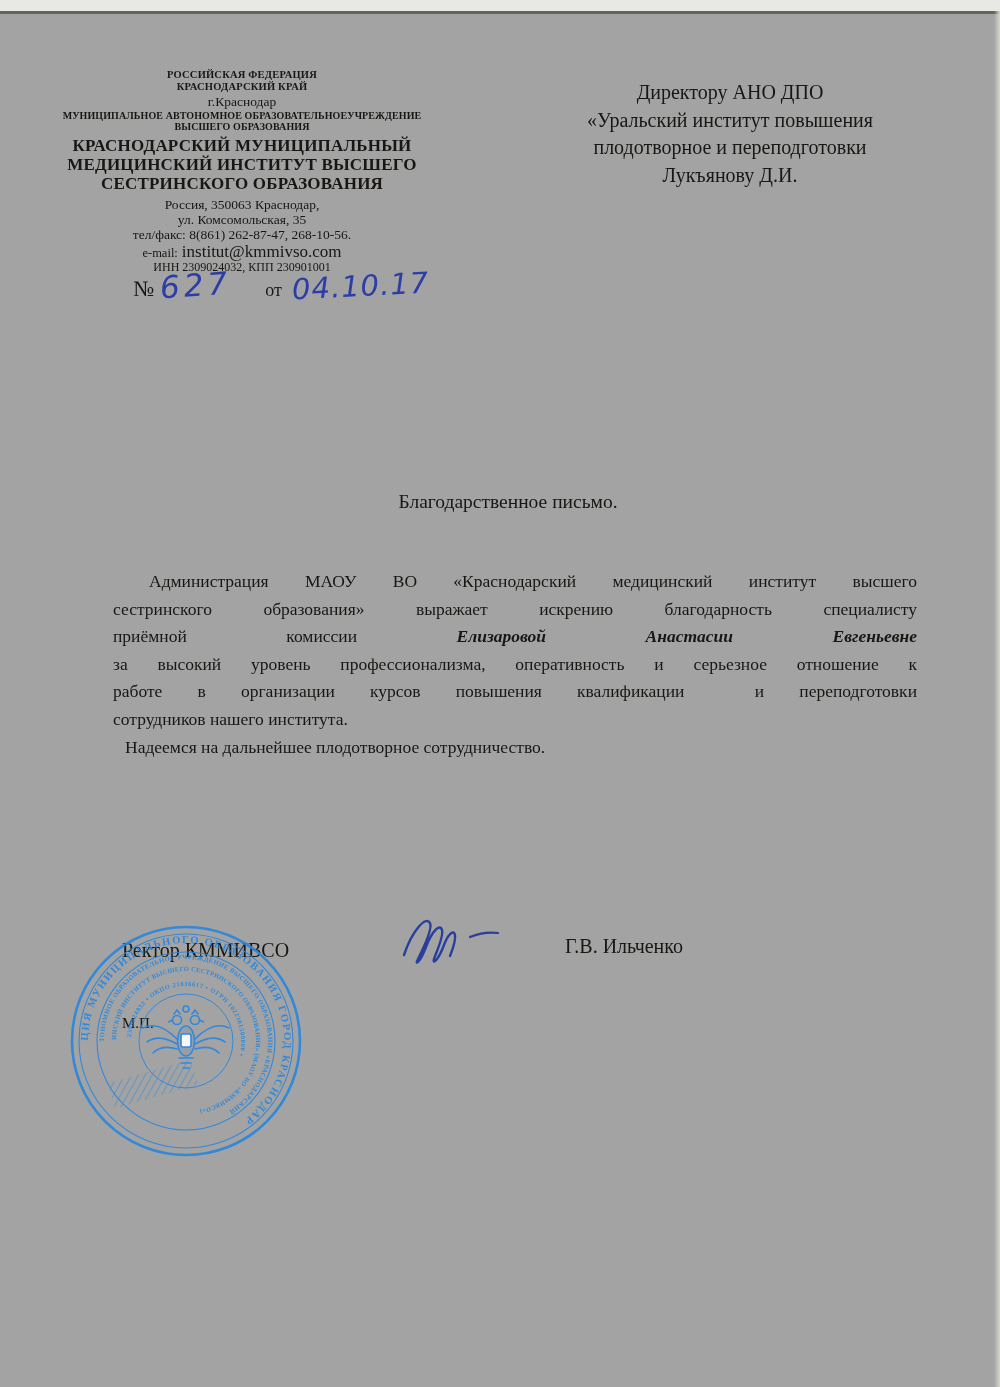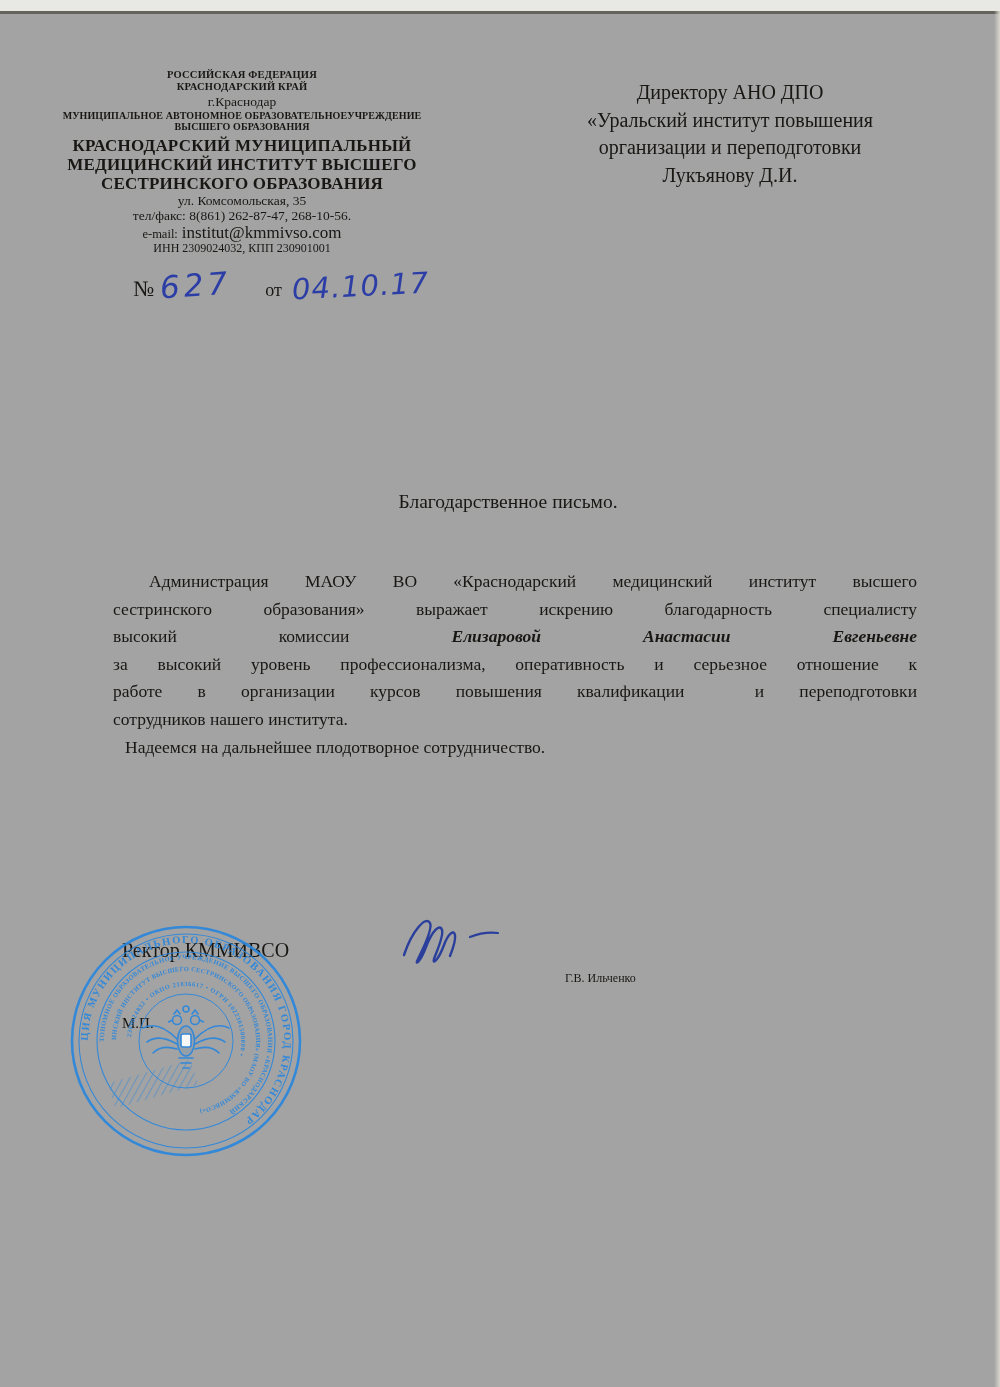--- a/index.html
+++ b/index.html
@@ -43,21 +43,21 @@
   .bline{height:27.6px;white-space:pre-wrap;}
   .just{text-align:justify;text-align-last:justify;word-spacing:2px;}
   .indent1{text-indent:36px;}
   .indent2{text-indent:12px;}
   .l3flex{display:flex;justify-content:space-between;}
   .name-bi{font-weight:bold;font-style:italic;}
 
   
   .sig-position{position:absolute;left:122px;top:928px;font-size:20px;z-index:1;}
   .sig-svg{position:absolute;left:386px;top:892px;z-index:1;}
-  .sig-name{position:absolute;left:565px;top:960px;font-size:12px;z-index:1;}
+  .sig-name{position:absolute;left:565px;top:924px;font-size:20px;z-index:1;}
   .mp-label{position:absolute;left:122px;top:1004px;font-size:15px;z-index:1;}
 
   
   .stamp{position:absolute;left:64px;top:908px;width:244px;height:244px;z-index:2;opacity:.92;}
   .stamp text{font-family:"Liberation Serif",serif;font-weight:bold;}
 </style>
 </head>
 <body>
 
 <div class="page">
@@ -67,50 +67,51 @@
 
   <div class="letterhead">
     <div class="lh-small-bold">РОССИЙСКАЯ ФЕДЕРАЦИЯ</div>
     <div class="lh-small-bold">КРАСНОДАРСКИЙ КРАЙ</div>
     <div class="lh-city">г.Краснодар</div>
     <div class="lh-tiny">МУНИЦИПАЛЬНОЕ АВТОНОМНОЕ ОБРАЗОВАТЕЛЬНОЕУЧРЕЖДЕНИЕ</div>
     <div class="lh-tiny">ВЫСШЕГО ОБРАЗОВАНИЯ</div>
     <div class="lh-org">КРАСНОДАРСКИЙ МУНИЦИПАЛЬНЫЙ</div>
     <div class="lh-org" style="margin-top:0">МЕДИЦИНСКИЙ ИНСТИТУТ ВЫСШЕГО</div>
     <div class="lh-org" style="margin-top:0">СЕСТРИНСКОГО ОБРАЗОВАНИЯ</div>
+    <div class="lh-addr lh-addr-first">Россия, 350063  Краснодар,</div>
     <div class="lh-addr">ул. Комсомольская, 35</div>
     <div class="lh-addr">тел/факс: 8(861) 262-87-47, 268-10-56.</div>
     <div>
       <span class="lh-email-label">e-mail:</span>
       <span class="lh-email">institut@kmmivso.com</span>
     </div>
     <div class="lh-inn">ИНН 2309024032, КПП 230901001</div>
   </div>
 
   <div class="ref-line">
     <span class="ref-no">№</span>
     <span class="hand hand-number">627</span>
     <span class="ref-ot">от</span>
     <span class="hand hand-date">04.10.17</span>
   </div>
 
   <div class="addressee">
     <div>Директору АНО ДПО</div>
     <div>«Уральский институт повышения</div>
-    <div>организации и переподготовки</div>
+    <div>плодотворное и переподготовки</div>
     <div>Лукъянову Д.И.</div>
   </div>
 
   <div class="doc-title">Благодарственное письмо.</div>
 
   <div class="body-block">
     <div class="bline just indent1">Администрация МАОУ ВО «Краснодарский медицинский институт высшего</div>
     <div class="bline just">сестринского образования» выражает искрению благодарность специалисту</div>
     <div class="bline l3flex">
-      <span>высокий</span>
+      <span>приёмной</span>
       <span>комиссии</span>
       <span class="name-bi">Елизаровой</span>
       <span class="name-bi">Анастасии</span>
       <span class="name-bi">Евгеньевне</span>
     </div>
     <div class="bline just">за высокий уровень профессионализма, оперативность и серьезное отношение к</div>
     <div class="bline just">работе в организации курсов повышения квалификации  и переподготовки</div>
     <div class="bline">сотрудников нашего института.</div>
     <div class="bline indent2">Надеемся на дальнейшее плодотворное сотрудничество.</div>
   </div>

